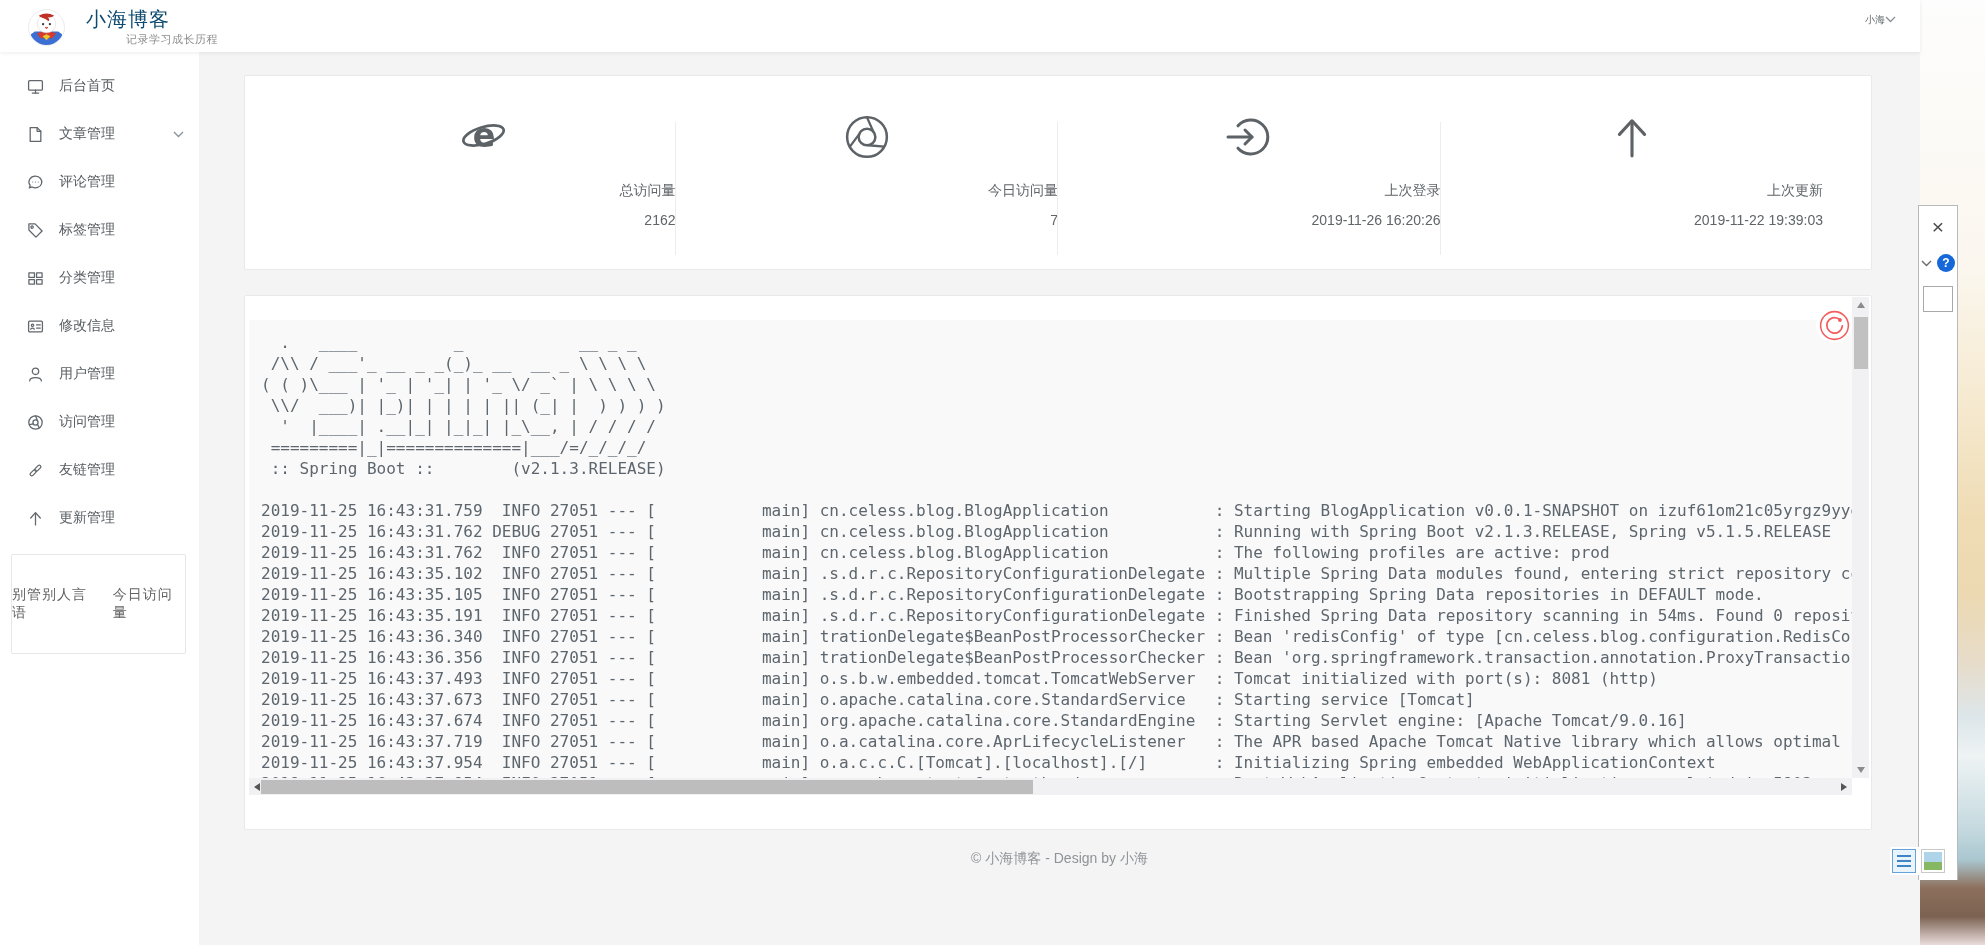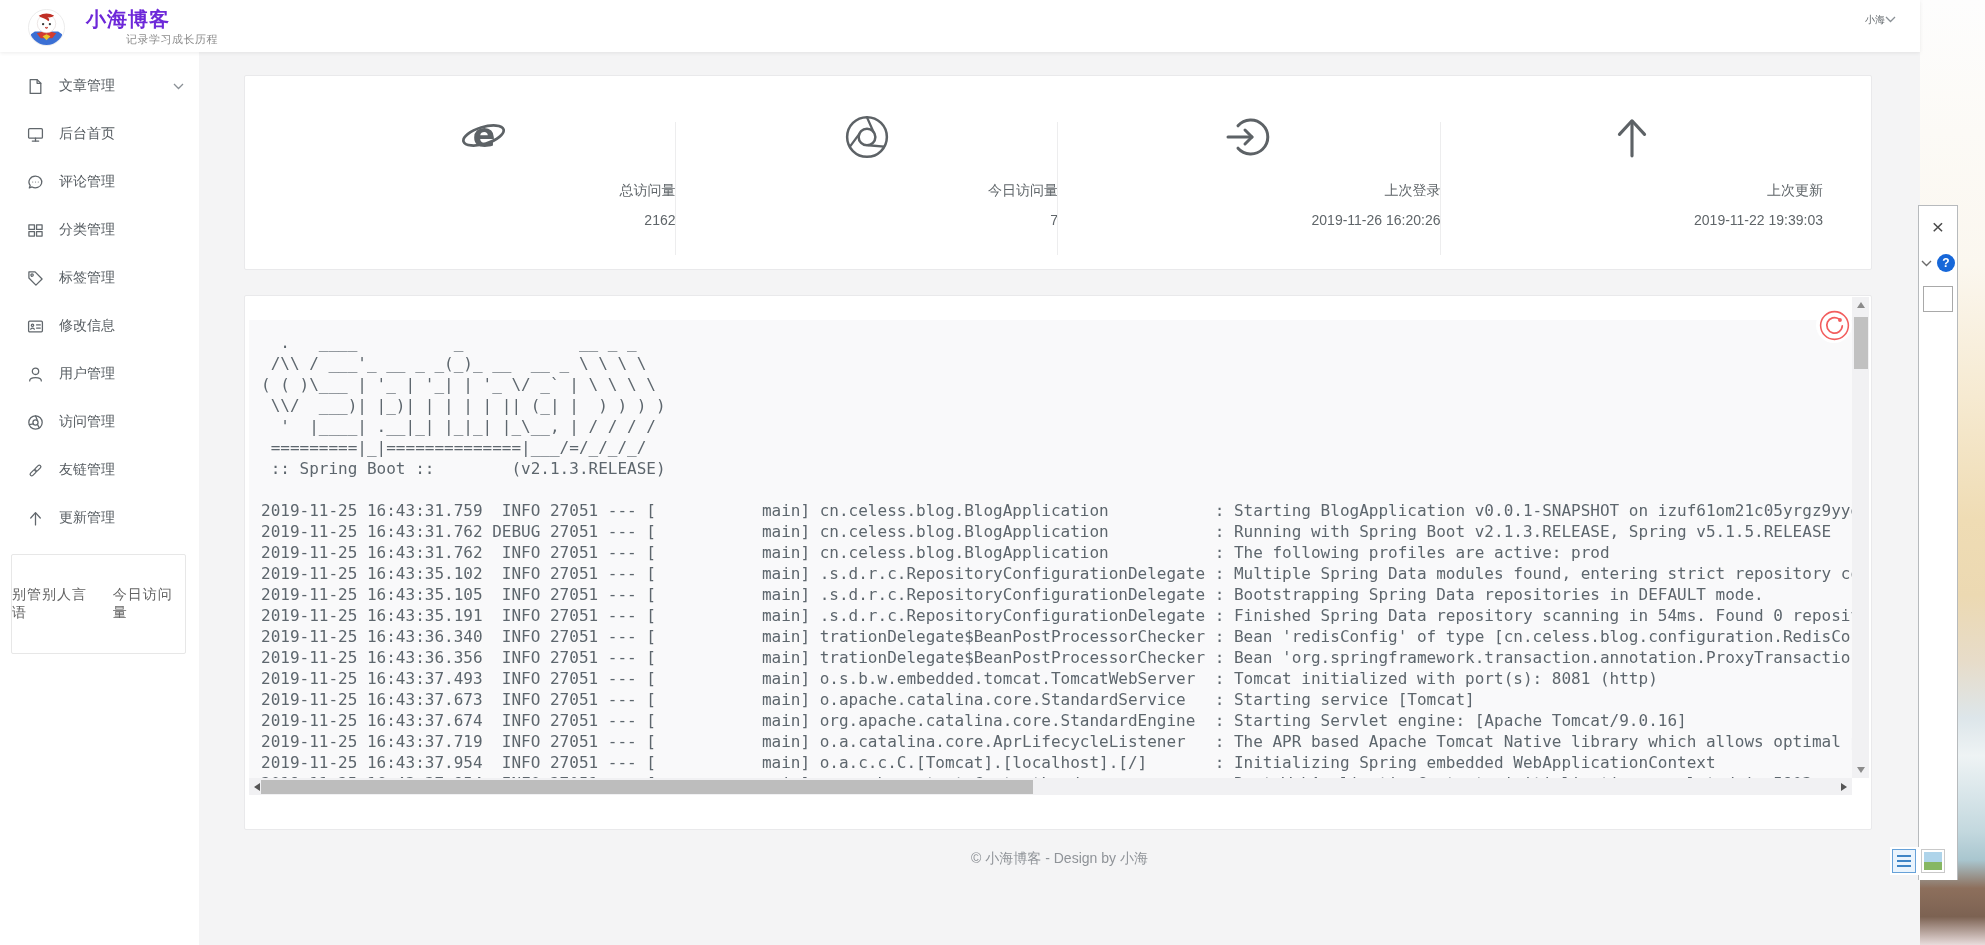--- a/index.html
+++ b/index.html
@@ -15,21 +15,21 @@
   
   .app { position:absolute; left:0; top:0; width:1920px; height:945px; background:#f4f4f5; z-index:1; }
 
   
   .header { position:absolute; left:0; top:0; width:1920px; height:52px; background:#fff;
     box-shadow:0 1px 4px rgba(0,0,0,.08); z-index:5; }
   .brand { position:absolute; left:28px; top:8px; display:flex; align-items:center; }
   .avatar { width:37px; height:37px; border-radius:50%; overflow:hidden; background:#fff;
     border:1px solid #ececec; flex:0 0 auto; }
   .brand-text { margin-left:21px; }
-  .brand-title { font-size:20px; font-weight:bold; color:#6d28d9; line-height:22px; letter-spacing:1px; }
+  .brand-title { font-size:20px; font-weight:normal; color:#0c4a6e; line-height:22px; letter-spacing:1px; }
   .brand-sub { font-size:11px; color:#8d8d8d; margin-top:2px; letter-spacing:.5px;margin-left:40px; }
   .user-menu { position:absolute; right:24px; top:0; height:39px; display:flex; align-items:center;
     color:#5f6569; font-size:10px; cursor:pointer; }
 
   
   .sidebar { position:absolute; left:0; top:52px; width:199px; bottom:0; background:#fff; padding-top:10px; }
   .side-item { display:flex; align-items:center; height:48px; padding-left:27px; color:#565c61;
     font-size:14px; cursor:pointer; }
   .side-item svg { margin-right:15px; flex:0 0 auto; }
   .side-caret { margin-left:auto; margin-right:22px; }
@@ -147,64 +147,64 @@
       <svg width="11" height="7" viewBox="0 0 11 7">
         <polyline points="1,1 5.5,5.5 10,1" fill="none" stroke="#8a9096" stroke-width="1.3"></polyline>
       </svg>
     </div>
   </div>
 
   <div class="sidebar">
 
     <div class="side-item">
       <svg class="icon" width="17" height="17" viewBox="0 0 16 16">
+        <rect x="1.5" y="2.5" width="13" height="9" rx="1"></rect>
+          <line x1="8" y1="11.5" x2="8" y2="14"></line>
+          <line x1="5" y1="14.2" x2="11" y2="14.2"></line>
+      </svg>
+      <span>后台首页</span>
+    </div>
+
+    <div class="side-item">
+      <svg class="icon" width="17" height="17" viewBox="0 0 16 16">
         <path d="M3,1.5 h6.5 l3.5,3.5 v9.5 h-10 z"></path>
           <path d="M9.5,1.5 v3.5 h3.5"></path>
       </svg>
       <span>文章管理</span>
       <svg class="side-caret" width="11" height="7" viewBox="0 0 11 7">
         <polyline points="1,1 5.5,5.5 10,1" fill="none" stroke="#8a9096" stroke-width="1.3"></polyline>
       </svg>
-    </div>
-
-    <div class="side-item">
-      <svg class="icon" width="17" height="17" viewBox="0 0 16 16">
-        <rect x="1.5" y="2.5" width="13" height="9" rx="1"></rect>
-          <line x1="8" y1="11.5" x2="8" y2="14"></line>
-          <line x1="5" y1="14.2" x2="11" y2="14.2"></line>
-      </svg>
-      <span>后台首页</span>
     </div>
 
     <div class="side-item">
       <svg class="icon" width="17" height="17" viewBox="0 0 16 16">
         <path d="M8,2 a6,5.5 0 1 1 -3.2,10.2 l-2.6,.9 .8,-2.4 a6,5.5 0 0 1 5,-8.7 z"></path>
         <circle cx="5.4" cy="7.5" r="0.5" fill="#61676c" stroke="none"></circle>
           <circle cx="8" cy="7.5" r="0.5" fill="#61676c" stroke="none"></circle>
           <circle cx="10.6" cy="7.5" r="0.5" fill="#61676c" stroke="none"></circle>
       </svg>
       <span>评论管理</span>
     </div>
 
     <div class="side-item">
       <svg class="icon" width="17" height="17" viewBox="0 0 16 16">
+        <path d="M1.8,1.8 h5.8 l6.6,6.6 -5.8,5.8 -6.6,-6.6 z"></path>
+          <circle cx="4.8" cy="4.8" r="1.1"></circle>
+      </svg>
+      <span>标签管理</span>
+    </div>
+
+    <div class="side-item">
+      <svg class="icon" width="17" height="17" viewBox="0 0 16 16">
         <rect x="1.8" y="2.8" width="5.2" height="4.2"></rect>
           <rect x="9" y="2.8" width="5.2" height="4.2"></rect>
         <rect x="1.8" y="9" width="5.2" height="4.2"></rect>
           <rect x="9" y="9" width="5.2" height="4.2"></rect>
       </svg>
       <span>分类管理</span>
-    </div>
-
-    <div class="side-item">
-      <svg class="icon" width="17" height="17" viewBox="0 0 16 16">
-        <path d="M1.8,1.8 h5.8 l6.6,6.6 -5.8,5.8 -6.6,-6.6 z"></path>
-          <circle cx="4.8" cy="4.8" r="1.1"></circle>
-      </svg>
-      <span>标签管理</span>
     </div>
 
     <div class="side-item">
       <svg class="icon" width="17" height="17" viewBox="0 0 16 16">
         <rect x="1.5" y="3" width="13" height="10" rx="1"></rect>
           <circle cx="5.2" cy="6.8" r="1.1"></circle>
         <path d="M3.5,10.5 q1.7,-2 3.4,0"></path>
           <line x1="9" y1="6.5" x2="12.5" y2="6.5"></line>
           <line x1="9" y1="9.5" x2="12.5" y2="9.5"></line>
       </svg>

